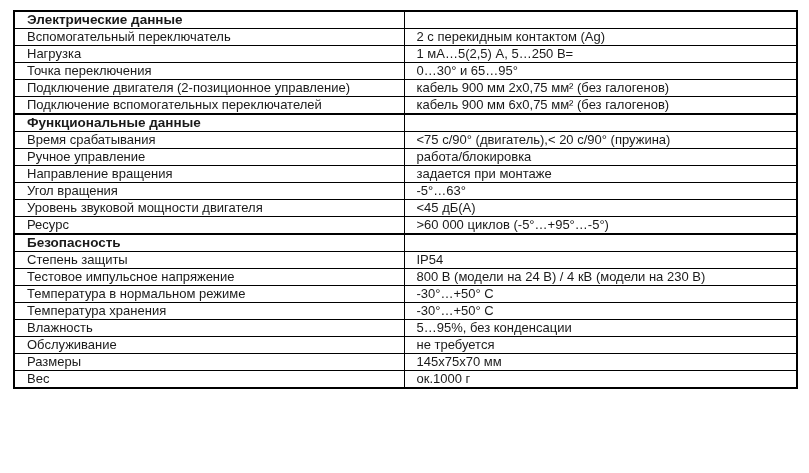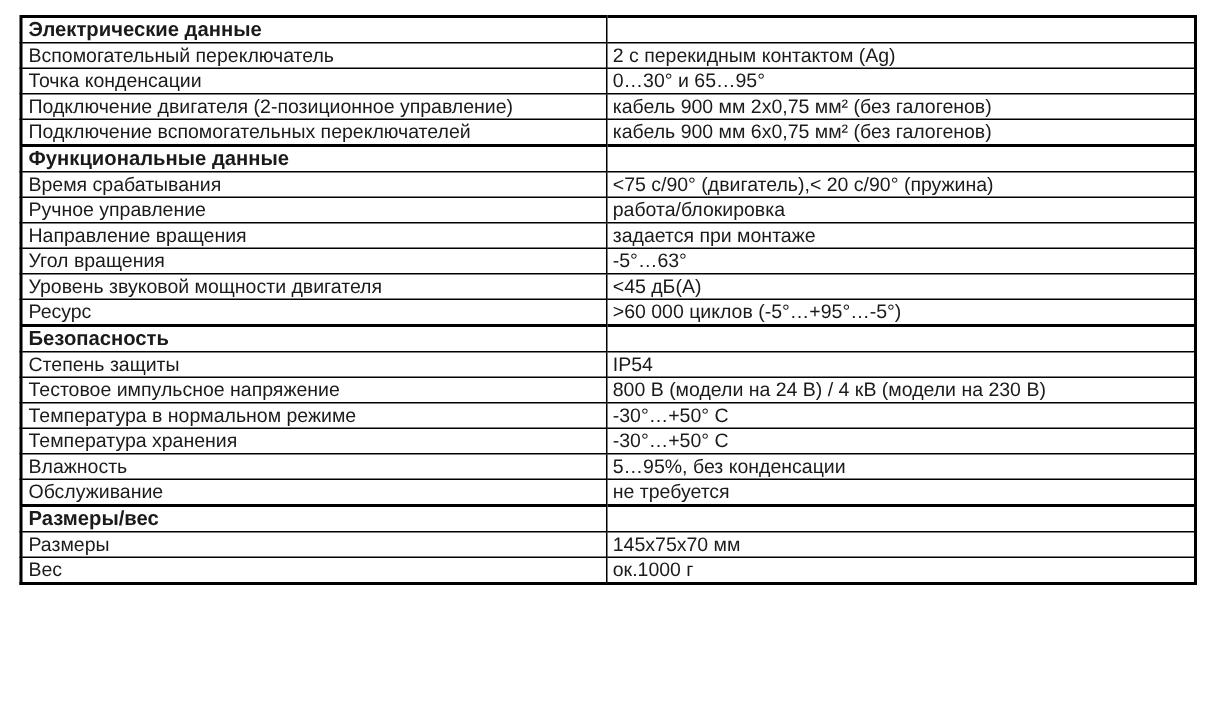--- a/index.html
+++ b/index.html
@@ -24,21 +24,21 @@
     border: 2px solid #000000;
   }
   col.label-col { width: 390px; }
   col.value-col { width: 393px; }
   td {
     border: 1px solid #000000;
     font-family: "Liberation Sans", "DejaVu Sans", sans-serif;
     font-size: 13px;
     line-height: 16px;
     height: 16px;
-    padding: 0 4px;
+    padding: 0 12px;
     color: #1a1a1a;
     white-space: nowrap;
     overflow: hidden;
     vertical-align: middle;
   }
   tr.section-row td {
     border-top: 2px solid #000000;
   }
   td.section-title {
     font-weight: bold;
@@ -57,21 +57,25 @@
     <tbody id="spec-table-body">
         <tr class="section-row">
           <td class="section-title">Электрические данные</td>
           <td></td>
         </tr>
         <tr>
           <td>Вспомогательный переключатель</td>
           <td>2 с перекидным контактом (Ag)</td>
         </tr>
         <tr>
-          <td>Точка конденсации</td>
+          <td>Нагрузка</td>
+          <td>1 мА…5(2,5) А, 5…250 В=</td>
+        </tr>
+        <tr>
+          <td>Точка переключения</td>
           <td>0…30° и 65…95°</td>
         </tr>
         <tr>
           <td>Подключение двигателя (2-позиционное управление)</td>
           <td>кабель 900 мм 2x0,75 мм² (без галогенов)</td>
         </tr>
         <tr>
           <td>Подключение вспомогательных переключателей</td>
           <td>кабель 900 мм 6x0,75 мм² (без галогенов)</td>
         </tr>
@@ -124,24 +128,20 @@
           <td>-30°…+50° C</td>
         </tr>
         <tr>
           <td>Влажность</td>
           <td>5…95%, без конденсации</td>
         </tr>
         <tr>
           <td>Обслуживание</td>
           <td>не требуется</td>
         </tr>
-        <tr class="section-row">
-          <td class="section-title">Размеры/вес</td>
-          <td></td>
-        </tr>
         <tr>
           <td>Размеры</td>
           <td>145x75x70 мм</td>
         </tr>
         <tr>
           <td>Вес</td>
           <td>ок.1000 г</td>
         </tr>
       </tbody>
   </table>

